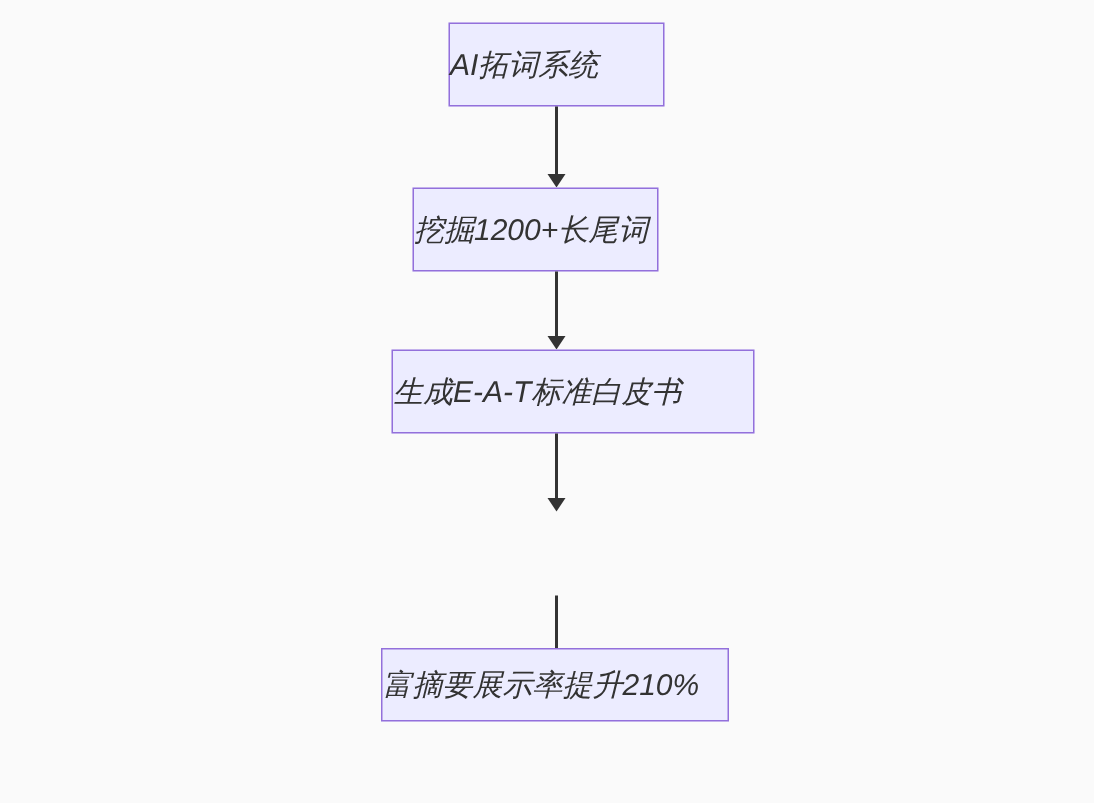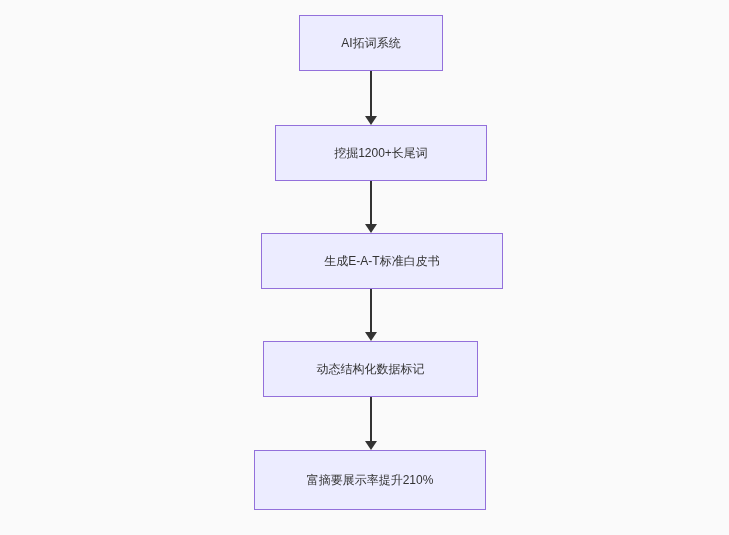--- a/index.html
+++ b/index.html
@@ -20,30 +20,31 @@
     position: relative;
     width: 729px; height: 535px;
     background: var(--bg);
   }
   .node {
     position: absolute;
     background: var(--node-fill);
     border: 1px solid var(--node-border);
     display: flex;
     align-items: center;
-    justify-content: center;
+    justify-content: flex-start;
     color: var(--text);
-    font-size: 12px;
+    font-size: 20px;
     white-space: nowrap;
+    font-style: italic;
   }
   .node-0 { left: 299px; top: 15px;  width: 144px; height: 56px; }
-  .node-1 { left: 275px; top: 125px; width: 212px; height: 56px; }
+  .node-1 { left: 275px; top: 125px; width: 164px; height: 56px; }
   .node-2 { left: 261px; top: 233px; width: 242px; height: 56px; }
   .node-3 { left: 263px; top: 341px; width: 215px; height: 56px; }
-  .node-4 { left: 254px; top: 450px; width: 232px; height: 60px; }
+  .node-4 { left: 254px; top: 432px; width: 232px; height: 49px; }
 
   .arrow {
     position: absolute;
     left: 364px;
     width: 14px;
   }
   .arrow-0 { top: 71px;  height: 54px; }
   .arrow-1 { top: 181px; height: 52px; }
   .arrow-2 { top: 289px; height: 52px; }
   .arrow-3 { top: 397px; height: 53px; }
@@ -90,23 +91,20 @@
 
   <div class="node node-2">
     <span>生成E-A-T标准白皮书</span>
   </div>
 
   <div class="arrow arrow-2">
     <div class="line"></div>
     <div class="head"></div>
   </div>
 
-  <div class="node node-3">
-    <span>动态结构化数据标记</span>
-  </div>
 
   <div class="arrow arrow-3">
     <div class="line"></div>
     <div class="head"></div>
   </div>
 
   <div class="node node-4">
     <span>富摘要展示率提升210%</span>
   </div>
 

